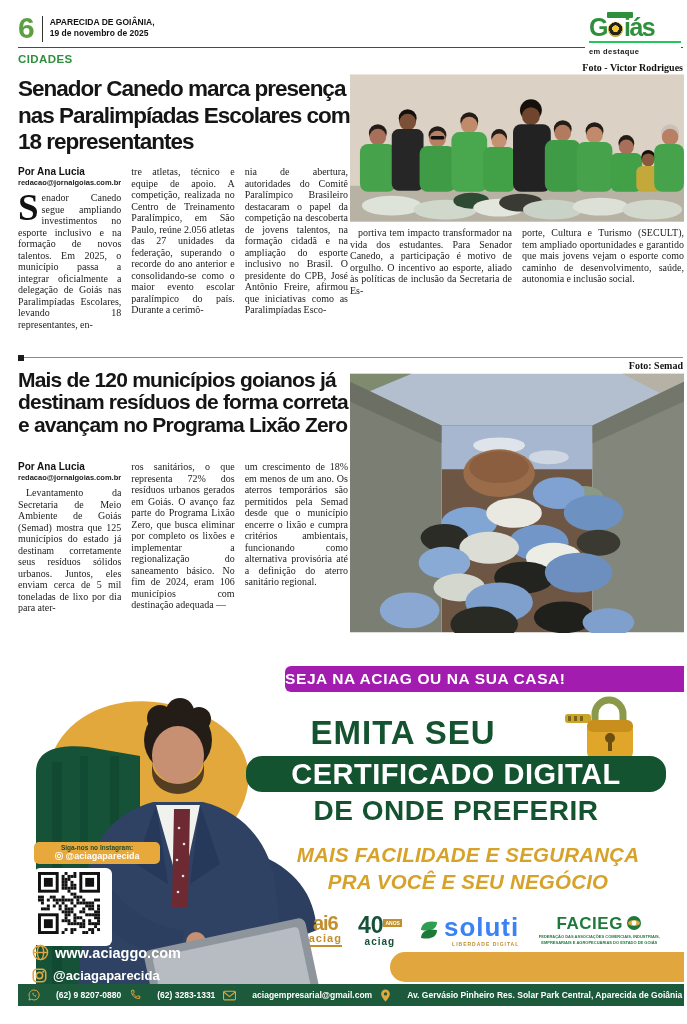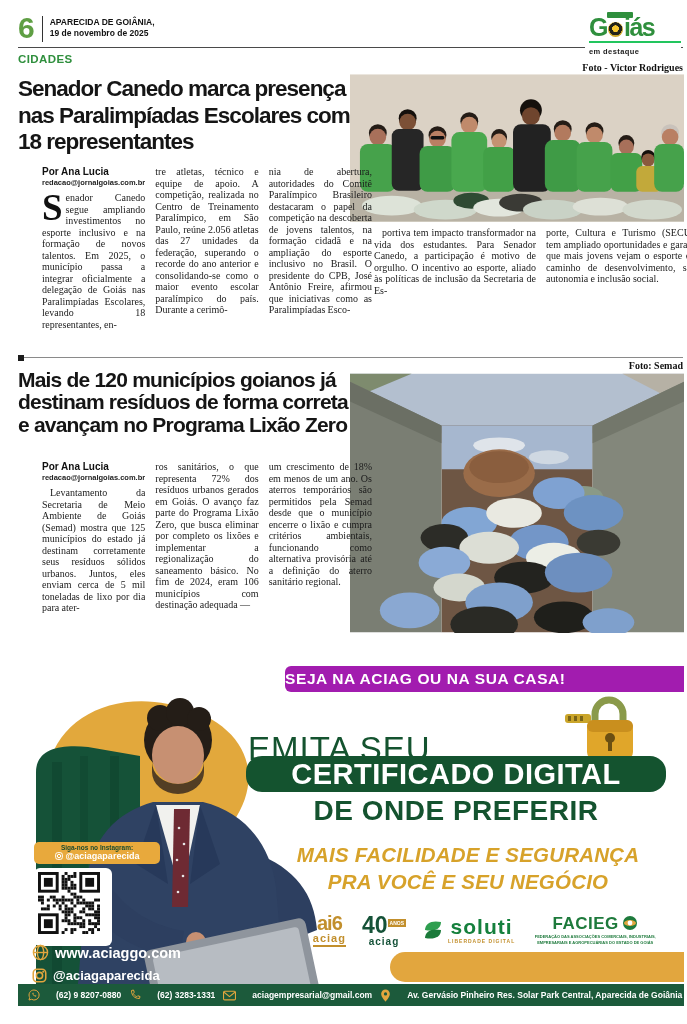--- a/index.html
+++ b/index.html
@@ -16,21 +16,21 @@
   .logo-main{font-size:25px;font-weight:800;color:#2f8f3d;letter-spacing:-1.5px;line-height:1;}
   .logo-o{display:inline-block;width:15px;height:15px;border-radius:50%;vertical-align:-1px;margin:0 1px;
     background:radial-gradient(circle at 50% 45%, #f6c62f 0 30%, #23231a 31% 58%, #caa52a 59% 78%, #1d4a26 79%);}
   .logo-sub{font-size:7.5px;font-weight:800;color:#222;letter-spacing:.4px;border-top:2px solid #22c55e;margin-top:1px;padding-top:4px;}
   .section{position:absolute;top:53px;left:18px;font-size:11.5px;font-weight:800;color:#2f8f3d;letter-spacing:.4px;}
   .credit{position:absolute;right:4px;font-family:"Liberation Serif",serif;font-weight:700;font-size:10px;color:#111;}
   
   .h{position:absolute;left:18px;width:334px;font-weight:800;color:#151515;margin:0;}
   .h1{top:76px;font-size:22.5px;line-height:1.18;letter-spacing:-1px;}
   .h2{top:369px;font-size:21px;line-height:1.06;letter-spacing:-.8px;}
-  .txtrow{position:absolute;display:flex;gap:10px;margin-left:24px;}
+  .txtrow{position:absolute;display:flex;gap:10px;}
   .row1{top:166px;left:18px;width:330px;height:189px;}
   .row1b{top:227px;left:350px;width:334px;height:127px;}
   .row2{top:461px;left:18px;width:330px;height:178px;}
   .col{flex:1;overflow:hidden;}
   .body{font-family:"Liberation Serif",serif;font-size:10px;line-height:1.15;color:#1b1b1b;
     text-align:justify;margin:0;hyphens:auto;-webkit-hyphens:auto;word-spacing:-.2px;}
   .ind{text-indent:8px;}
   .byline{margin-bottom:5px;}
   .by{font-size:10px;font-weight:800;color:#111;}
   .mail{font-size:7.5px;font-weight:600;color:#222;margin-top:1px;}
@@ -39,36 +39,36 @@
   .photo svg{display:block;}
   .ph1{top:74px;height:148px;}
   .ph2{top:373px;height:260px;}
   .div1{position:absolute;top:357px;left:18px;right:4px;border-top:1px solid #8a8a8a;}
   .div1:before{content:"";position:absolute;left:0;top:-3.5px;width:6px;height:6px;background:#1c1c1c;}
   
   .ad{position:absolute;left:18px;right:3px;top:652px;height:354px;background:#fff;overflow:hidden;}
   .scene{position:absolute;left:0;top:0;width:320px;height:332px;}
   .seja{position:absolute;left:267px;top:14px;width:427px;height:26px;background:#a21caf;border-radius:6px;
     color:#fff;font-weight:800;font-size:15.5px;letter-spacing:.6px;line-height:26px;}
-  .emita{position:absolute;left:230px;top:78px;width:310px;text-align:left;font-size:33px;font-weight:400;color:#14532f;letter-spacing:1px;}
+  .emita{position:absolute;left:230px;top:62px;width:310px;text-align:center;font-size:33px;font-weight:700;color:#14532f;letter-spacing:1px;}
   .lock{position:absolute;left:541px;top:40px;width:82px;height:74px;}
   .certban{position:absolute;left:228px;top:104px;width:420px;height:36px;background:#14532f;border-radius:16px;
     color:#fff;font-weight:800;font-size:29px;letter-spacing:.5px;text-align:center;line-height:36px;}
   .prefer{position:absolute;left:228px;top:143px;width:420px;text-align:center;font-size:28px;font-weight:800;color:#14532f;letter-spacing:.5px;}
   .tagl{position:absolute;left:250px;top:190px;width:400px;text-align:center;font-style:italic;font-weight:800;
     font-size:20.5px;line-height:1.3;color:#d7a22a;letter-spacing:.2px;}
   .logosrow{position:absolute;left:268px;top:252px;width:400px;height:52px;display:flex;align-items:center;justify-content:center;gap:16px;}
   .lg{text-align:center;line-height:1;}
   .lg-aciag .mark{font-size:20px;font-weight:800;color:#c28f2c;letter-spacing:-1px;}
   .lg-aciag .nm{font-size:11px;font-weight:800;color:#c28f2c;letter-spacing:1px;border-bottom:2px solid #c28f2c;padding-bottom:1px;}
   .lg-40 .mark{font-size:23px;font-weight:800;color:#155238;}
   .lg-40 .anos{font-size:5px;font-weight:800;color:#fff;background:#c28f2c;padding:1px 2px;vertical-align:8px;}
   .lg-40 .nm{font-size:10px;font-weight:800;color:#155238;letter-spacing:1px;}
   .lg-sol{display:flex;align-items:center;gap:4px;}
-  .lg-sol .nm{font-size:21px;font-weight:800;color:#15803d;letter-spacing:1px;}
+  .lg-sol .nm{font-size:26px;font-weight:800;color:#3b82f6;letter-spacing:1px;}
   .lg-sol .sub{font-size:5px;font-weight:800;color:#c28f2c;letter-spacing:1px;text-align:right;margin-top:2px;}
   .lg-fac .nm{font-size:17px;font-weight:800;color:#1e7a3c;letter-spacing:.5px;}
   .lg-fac .sub{font-size:4px;font-weight:700;color:#1e7a3c;width:128px;margin-top:2px;line-height:1.4;}
   .goldstrip{position:absolute;left:372px;right:-3px;top:300px;height:30px;background:#e2a63e;border-radius:16px 0 0 16px;}
   .instabadge{position:absolute;left:16px;top:190px;width:126px;background:#e8a93c;border-radius:5px;padding:2px 0 3px;text-align:center;}
   .instabadge .l1{font-size:6.5px;font-weight:800;color:#1c4b2e;}
   .instabadge .l2{font-size:9px;font-weight:800;color:#fff;display:flex;align-items:center;justify-content:center;gap:3px;}
   .qrbox{position:absolute;left:16px;top:216px;width:70px;height:70px;background:#fff;border-radius:6px;padding:4px;}
   .linkrow{position:absolute;left:14px;display:flex;align-items:center;gap:6px;color:#fff;font-weight:800;}
   .web{top:292px;font-size:14.5px;}

